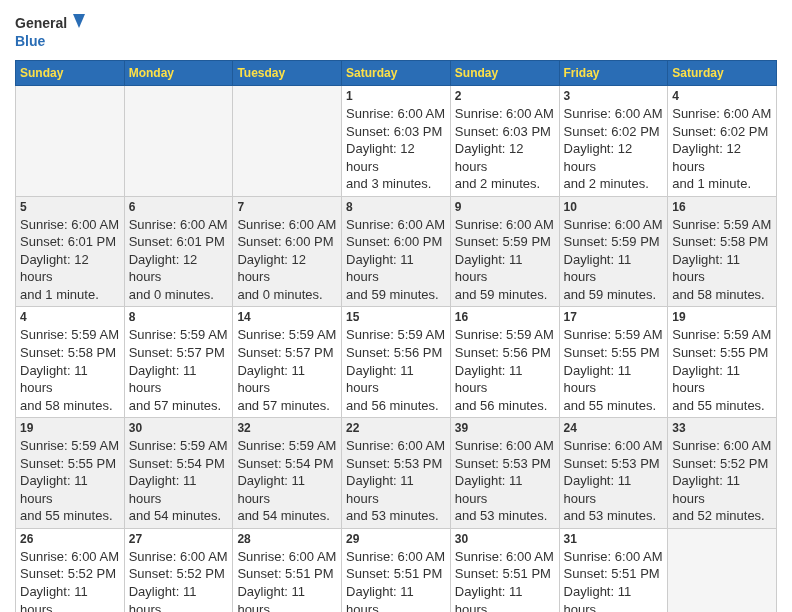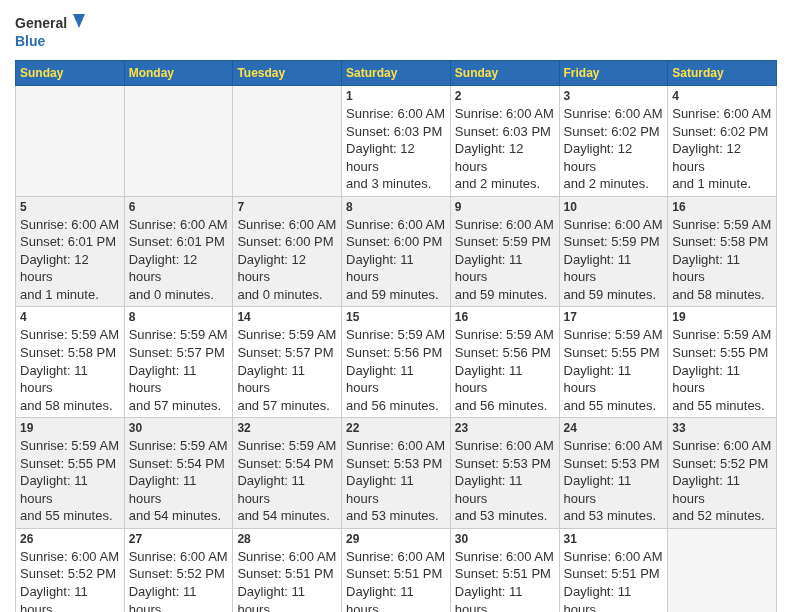--- a/index.html
+++ b/index.html
@@ -205,21 +205,21 @@
           </td>
           <td>
             <span class="day-num">32</span>
             <div class="day-info">Sunrise: 5:59 AM<br>Sunset: 5:54 PM<br>Daylight: 11 hours<br>and 54 minutes.</div>
           </td>
           <td>
             <span class="day-num">22</span>
             <div class="day-info">Sunrise: 6:00 AM<br>Sunset: 5:53 PM<br>Daylight: 11 hours<br>and 53 minutes.</div>
           </td>
           <td>
-            <span class="day-num">23</span>
+            <span class="day-num">39</span>
             <div class="day-info">Sunrise: 6:00 AM<br>Sunset: 5:53 PM<br>Daylight: 11 hours<br>and 53 minutes.</div>
           </td>
           <td>
             <span class="day-num">24</span>
             <div class="day-info">Sunrise: 6:00 AM<br>Sunset: 5:53 PM<br>Daylight: 11 hours<br>and 53 minutes.</div>
           </td>
           <td>
             <span class="day-num">33</span>
             <div class="day-info">Sunrise: 6:00 AM<br>Sunset: 5:52 PM<br>Daylight: 11 hours<br>and 52 minutes.</div>
           </td>

